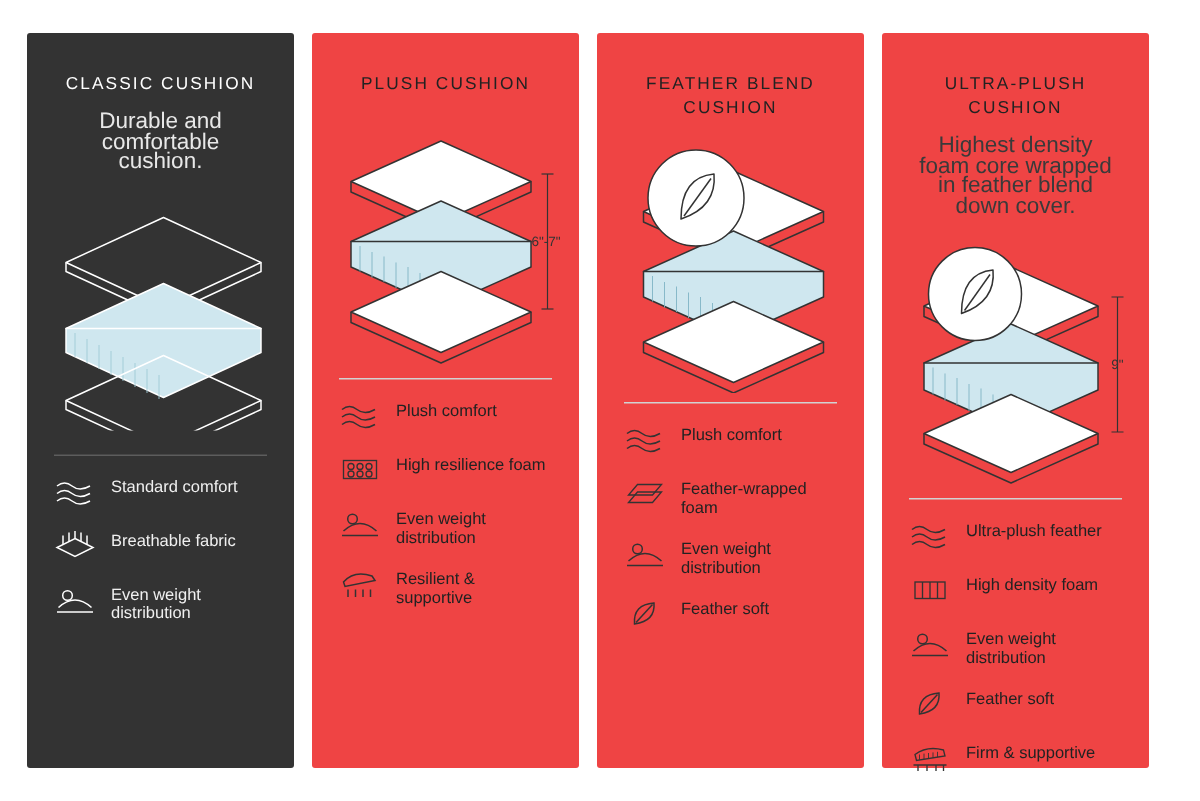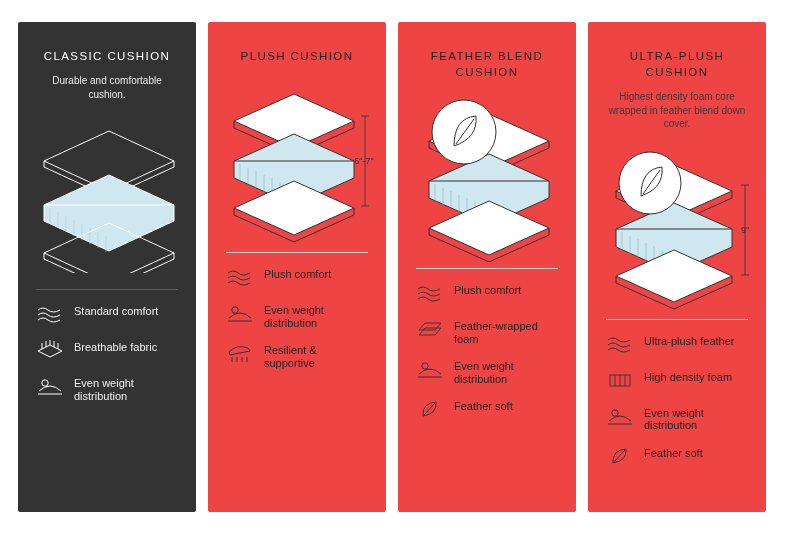--- a/index.html
+++ b/index.html
@@ -51,21 +51,21 @@
     font-weight: normal;
     letter-spacing: 1.4px;
     line-height: 16px;
     margin: 6px 0 0 0;
     text-transform: uppercase;
   }
   .card.dark .card-title { color: #ffffff; }
 
   .card-desc {
     text-align: center;
-    font-size: 10px;
+    font-size: 15px;
     line-height: 13.5px;
     margin: 10px 4px 0 4px;
     color: #3a3a3a;
   }
   .card.dark .card-desc { color: #e8e8e8; }
 
   .art {
     position: relative;
     height: 170px;
     margin-top: 12px;
@@ -224,20 +224,34 @@
           <span class="ficon">
             <svg width="28" height="18" viewBox="0 0 28 18" fill="none" stroke="#333333" stroke-width="1">
               <path d="M2 5 Q7 1 12 5 T24 5"></path>
               <path d="M2 10 Q7 6 12 10 T24 10"></path>
               <path d="M2 15 Q7 11 12 15 T24 15"></path>
             </svg>
           </span>
           <span class="flabel">Plush comfort</span>
         </div>
 
+        <div class="feature">
+          <span class="ficon">
+            <svg width="28" height="20" viewBox="0 0 28 20" fill="none" stroke="#333333" stroke-width="0.9">
+              <rect x="3" y="4" width="22" height="12"></rect>
+              <circle cx="8" cy="8" r="2"></circle>
+              <circle cx="14" cy="8" r="2"></circle>
+              <circle cx="20" cy="8" r="2"></circle>
+              <circle cx="8" cy="13" r="2"></circle>
+              <circle cx="14" cy="13" r="2"></circle>
+              <circle cx="20" cy="13" r="2"></circle>
+            </svg>
+          </span>
+          <span class="flabel">High resilience foam</span>
+        </div>
 
         <div class="feature">
           <span class="ficon">
             <svg width="28" height="20" viewBox="0 0 28 20" fill="none" stroke="#333333" stroke-width="1">
               <circle cx="9" cy="7" r="3.2"></circle>
               <path d="M3 15 Q14 5 25 15"></path>
               <line x1="2" y1="18" x2="26" y2="18"></line>
             </svg>
           </span>
           <span class="flabel">Even weight distribution</span>
@@ -408,17 +422,37 @@
         <div class="feature">
           <span class="ficon">
             <svg width="28" height="20" viewBox="0 0 28 20" fill="none" stroke="#333333" stroke-width="1">
               <path d="M7 17 Q6 4 20 3 Q21 15 7 17 Z"></path>
               <path d="M8 16 L19 4"></path>
             </svg>
           </span>
           <span class="flabel">Feather soft</span>
         </div>
 
+        <div class="feature">
+          <span class="ficon">
+            <svg width="28" height="22" viewBox="0 0 28 22" fill="none" stroke="#333333" stroke-width="0.9">
+              <path d="M4 9 Q12 3 23 6 L24 10 L5 13 Z"></path>
+              <g stroke-width="0.6">
+                <line x1="7" y1="9" x2="7" y2="12.5"></line>
+                <line x1="10" y1="8.4" x2="10" y2="12"></line>
+                <line x1="13" y1="8" x2="13" y2="11.6"></line>
+                <line x1="16" y1="7.6" x2="16" y2="11.2"></line>
+                <line x1="19" y1="7.2" x2="19" y2="10.8"></line>
+              </g>
+              <line x1="3" y1="16" x2="25" y2="16"></line>
+              <line x1="6" y1="16" x2="6" y2="20"></line>
+              <line x1="12" y1="16" x2="12" y2="20"></line>
+              <line x1="18" y1="16" x2="18" y2="20"></line>
+              <line x1="23" y1="16" x2="23" y2="20"></line>
+            </svg>
+          </span>
+          <span class="flabel">Firm &amp; supportive</span>
+        </div>
       </div>
     </div>
 
   </div>
 </div>
 
 </body></html>

